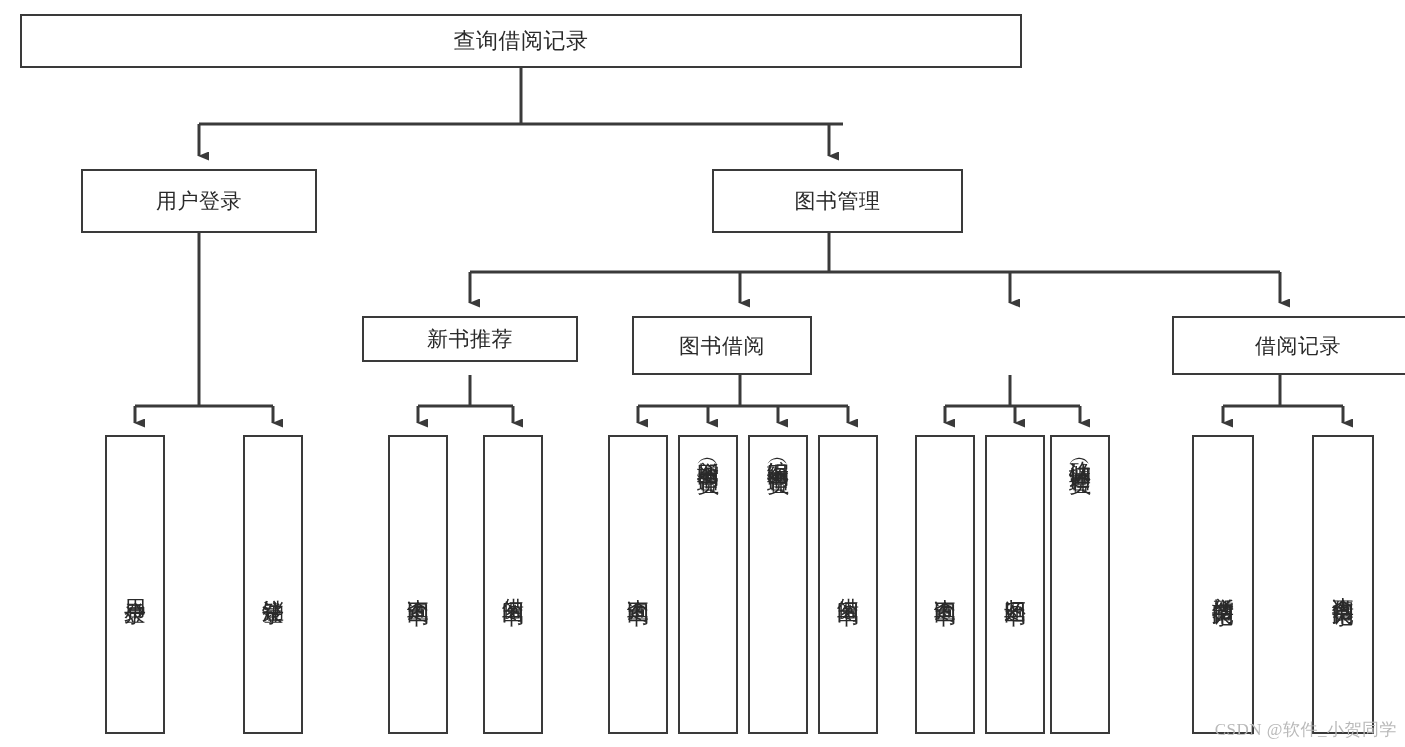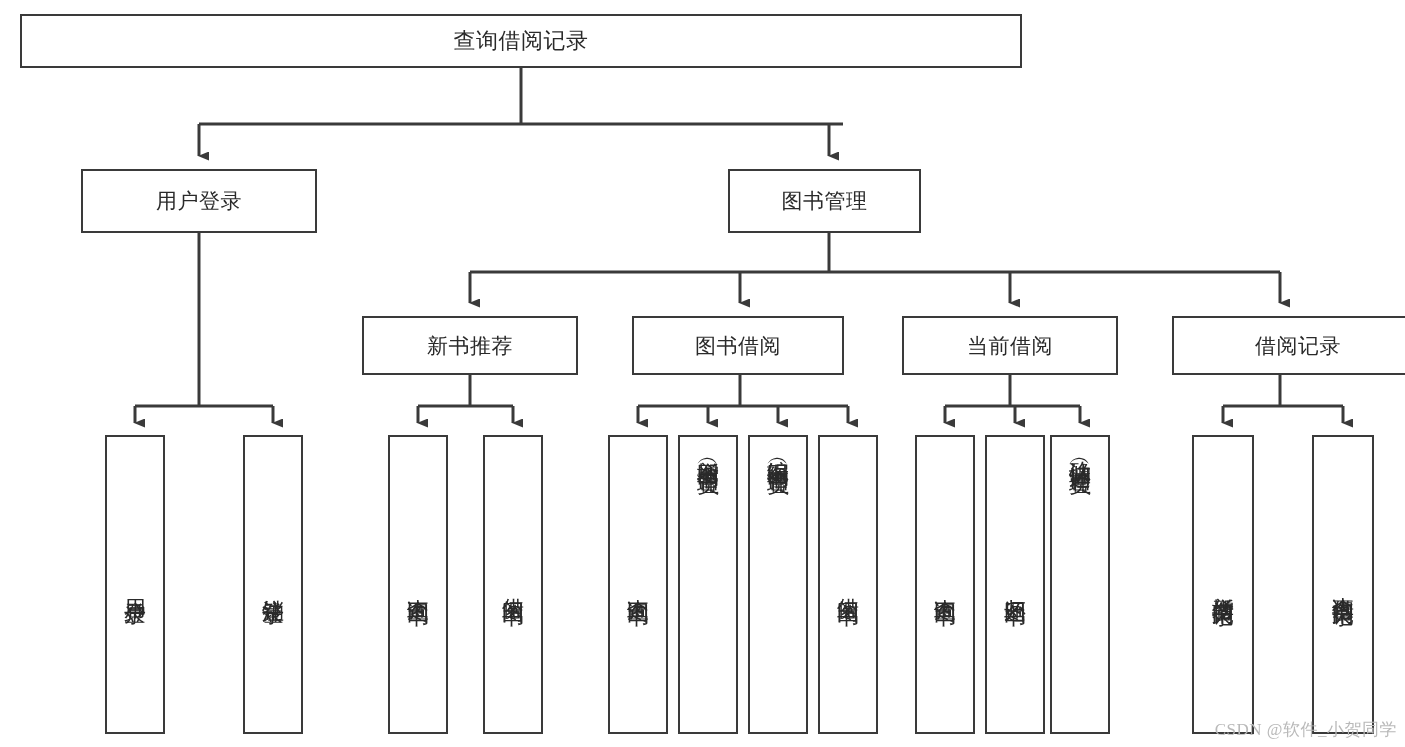--- a/index.html
+++ b/index.html
@@ -129,32 +129,29 @@
     </g>
   </svg>
 
   <div class="node level0" style="left: 20px; top: 14px; width: 1002px; height: 54px;">
     <span class="node-label">查询借阅记录</span>
   </div>
 
   <div class="node level1" style="left: 81px; top: 169px; width: 236px; height: 64px;">
     <span class="node-label">用户登录</span>
   </div>
-  <div class="node level1" style="left: 728px; top: 169px; width: 193px; height: 64px;">
+  <div class="node level1" style="left: 712px; top: 169px; width: 251px; height: 64px;">
     <span class="node-label">图书管理</span>
   </div>
 
-  <div class="node level2" style="left: 362px; top: 316px; width: 216px; height: 59px;">
+  <div class="node level2" style="left: 362px; top: 316px; width: 216px; height: 46px;">
     <span class="node-label">新书推荐</span>
   </div>
-  <div class="node level2" style="left: 632px; top: 316px; width: 212px; height: 59px;">
+  <div class="node level2" style="left: 632px; top: 316px; width: 180px; height: 59px;">
     <span class="node-label">图书借阅</span>
-  </div>
-  <div class="node level2" style="left: 902px; top: 316px; width: 216px; height: 59px;">
-    <span class="node-label">当前借阅</span>
   </div>
   <div class="node level2" style="left: 1172px; top: 316px; width: 252px; height: 59px;">
     <span class="node-label">借阅记录</span>
   </div>
 
   <div class="node leaf" style="left: 105px; top: 435px; width: 60px; height: 299px;">
     <span class="node-label">用户登录</span>
   </div>
   <div class="node leaf" style="left: 243px; top: 435px; width: 60px; height: 299px;">
     <span class="node-label">注销登录</span>

